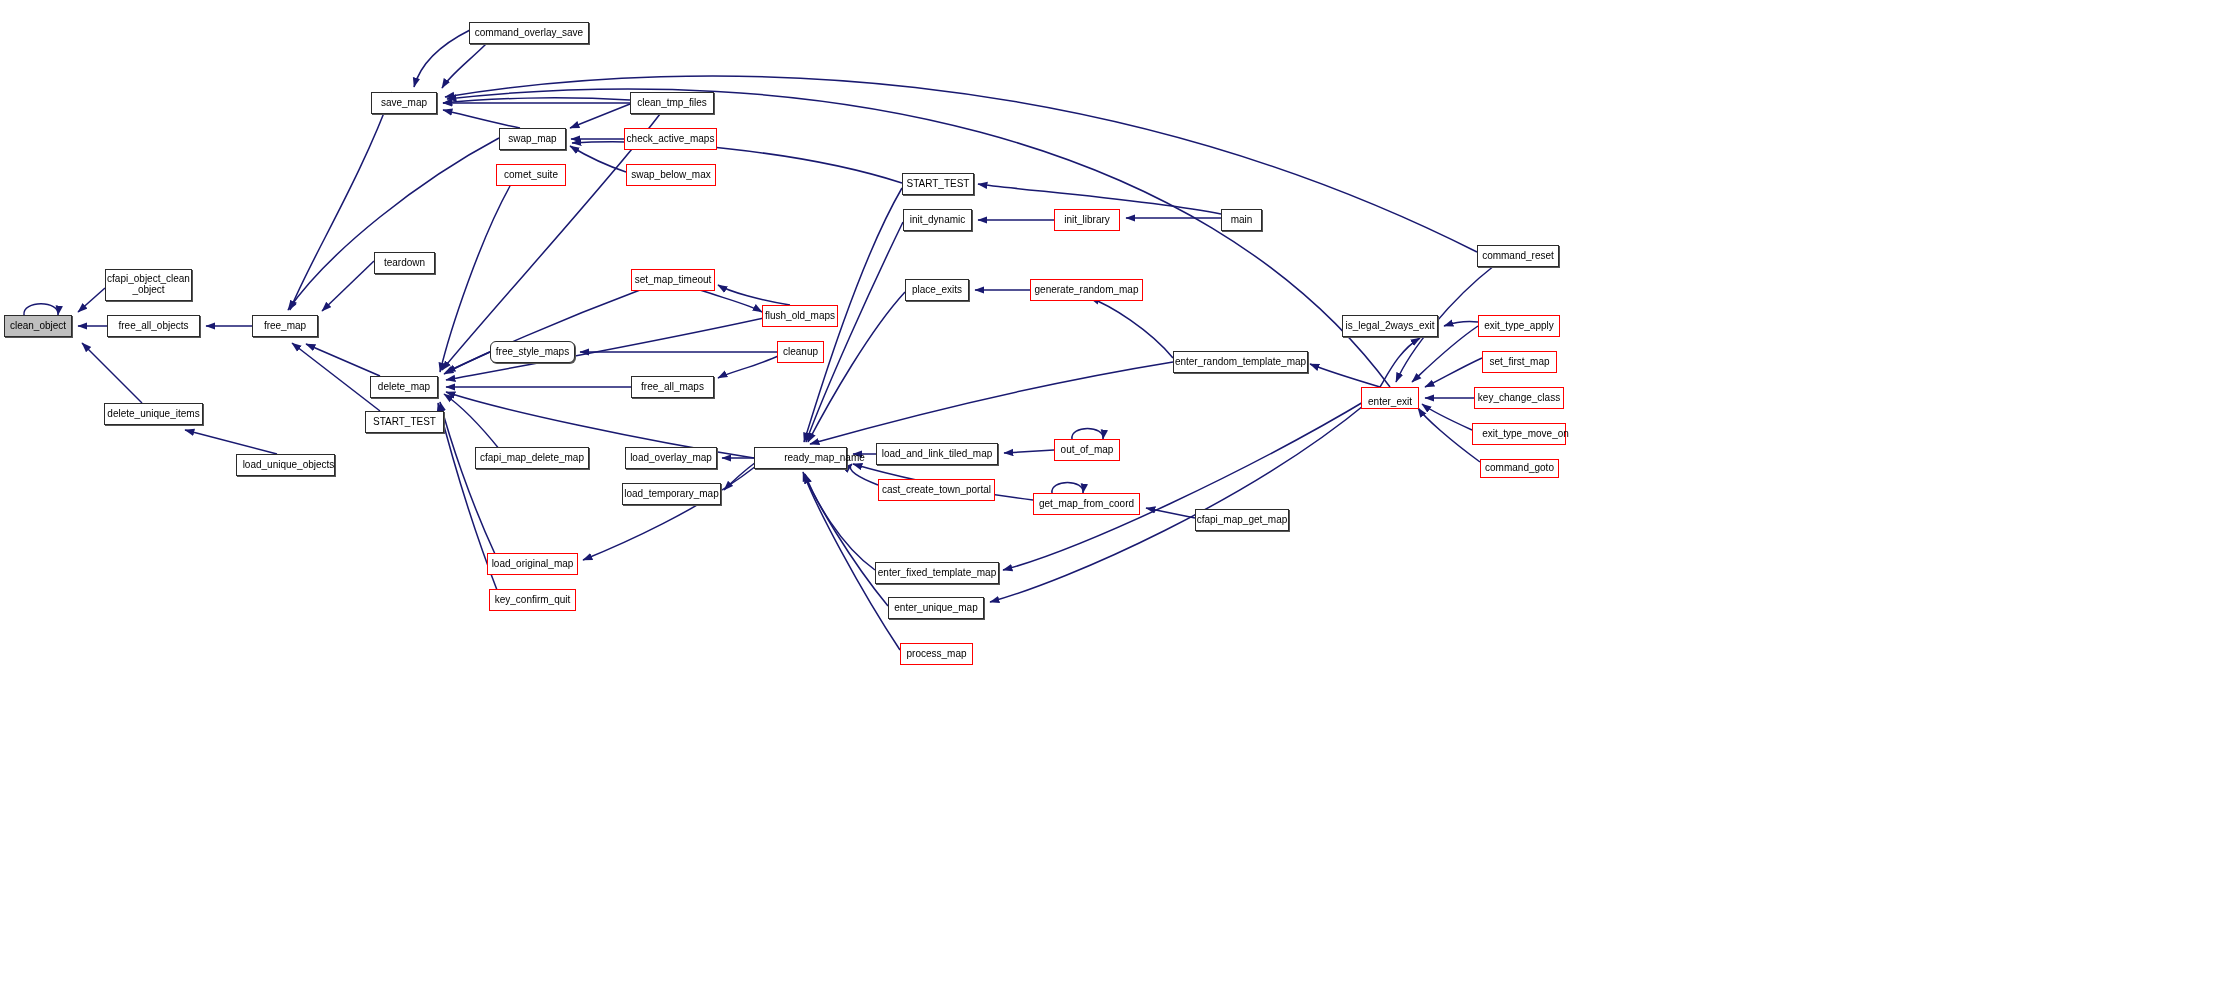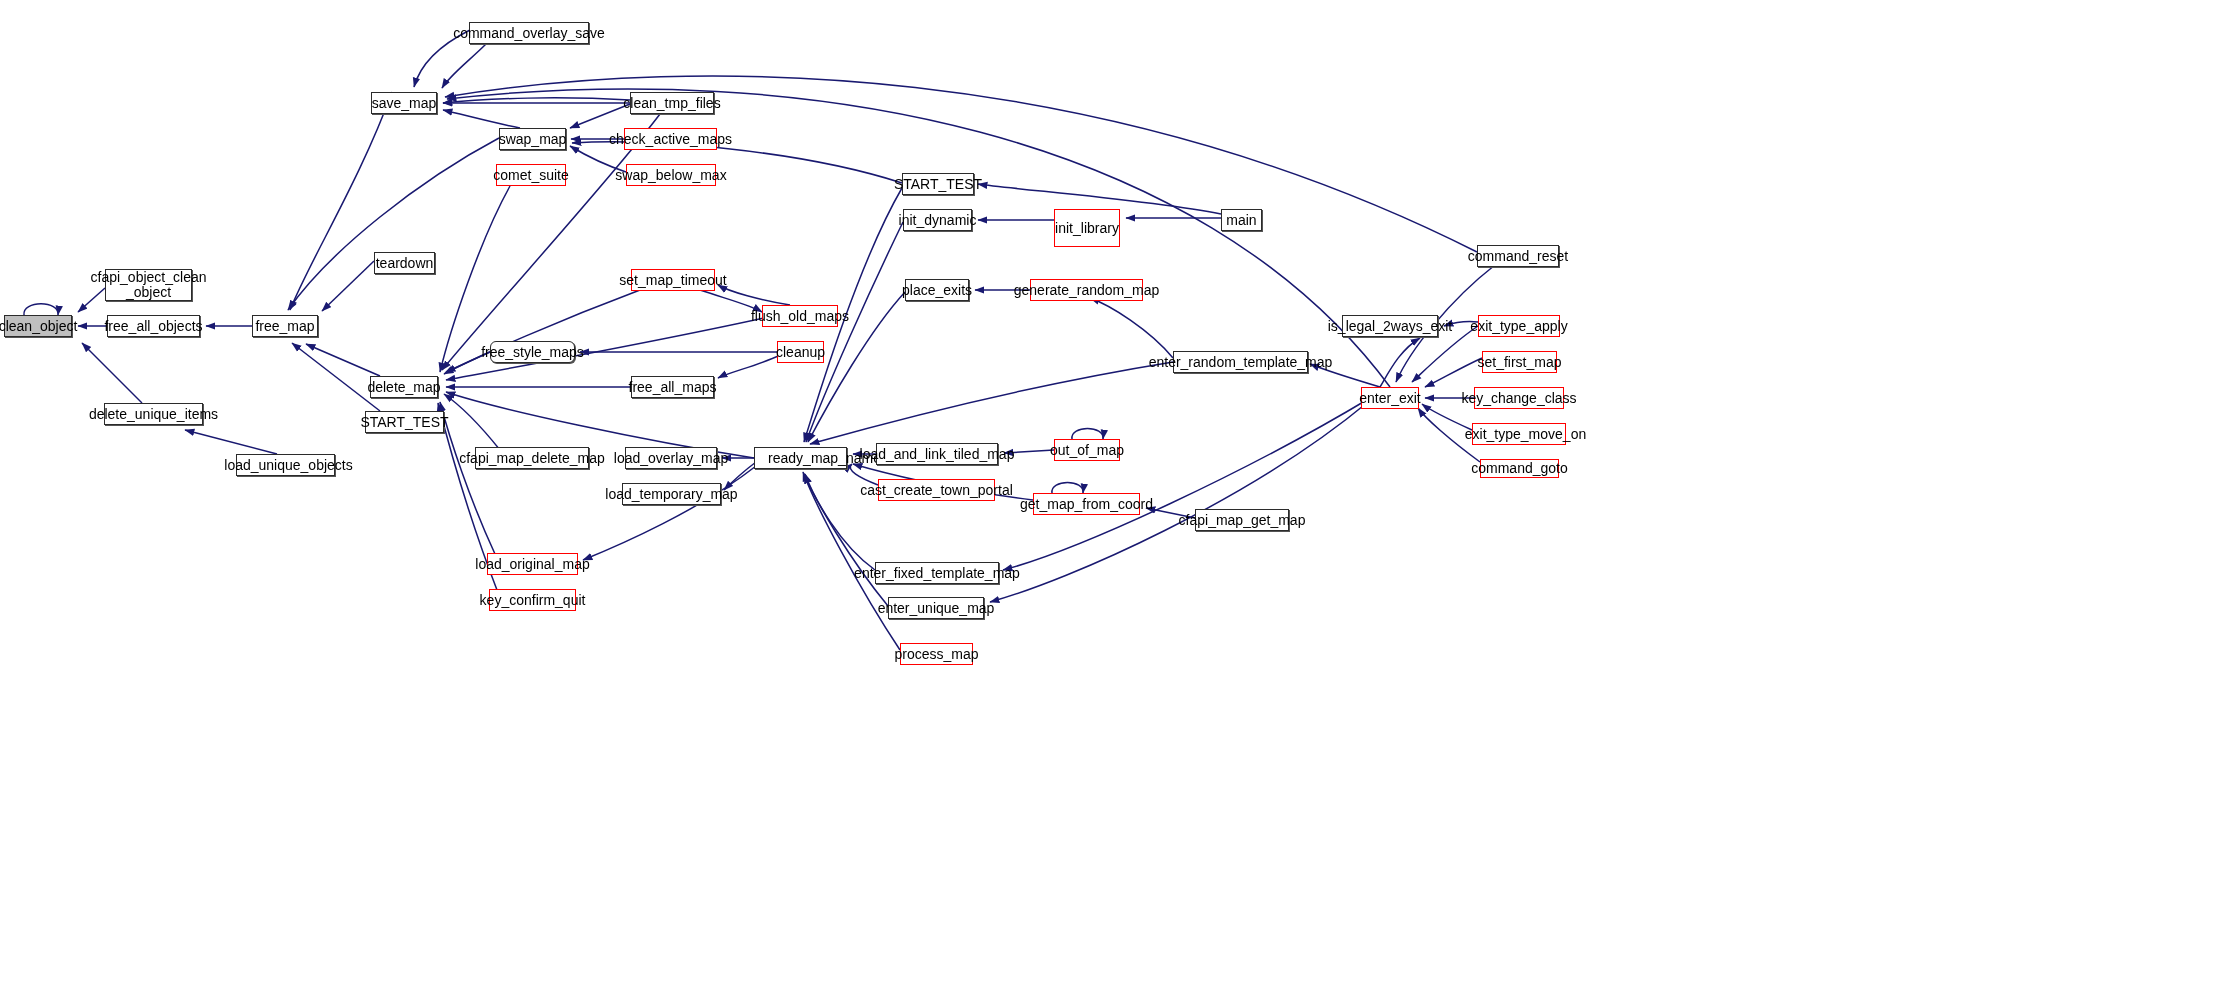--- a/index.html
+++ b/index.html
@@ -25,21 +25,21 @@
     pointer-events: none;
   }
   .node {
     position: absolute;
     box-sizing: border-box;
     display: flex;
     align-items: center;
     justify-content: center;
     text-align: center;
     line-height: 1.06;
-    font-size: 14px;
+    font-size: 10px;
     color: #000000;
     background: #ffffff;
     border: 1px solid #000000;
     white-space: pre;
     letter-spacing: 0px;
     z-index: 5;
   }
   .node.black {
     border: 1px solid #2b2b2b;
     box-shadow: 1px 1px 0 0 #555555;
@@ -187,29 +187,29 @@
   <div class="node red" style="left:777px;top:341px; width:47px;  height:22px;"><span>cleanup</span></div>
   <div class="node black" style="left:754px;top:447px; width:93px;  height:22px;padding-left:48px;"><span>ready_map_name</span></div>
   <div class="node black" style="left:902px;top:173px; width:72px;  height:22px;"><span>START_TEST</span></div>
   <div class="node black" style="left:903px;top:209px; width:69px;  height:22px;"><span>init_dynamic</span></div>
   <div class="node black" style="left:905px;top:279px; width:64px;  height:22px;"><span>place_exits</span></div>
   <div class="node black" style="left:876px;top:443px; width:122px; height:22px;"><span>load_and_link_tiled_map</span></div>
   <div class="node red" style="left:878px;top:479px; width:117px; height:22px;"><span>cast_create_town_portal</span></div>
   <div class="node black" style="left:875px;top:562px; width:124px; height:22px;"><span>enter_fixed_template_map</span></div>
   <div class="node black" style="left:888px;top:597px; width:96px;  height:22px;"><span>enter_unique_map</span></div>
   <div class="node red" style="left:900px;top:643px; width:73px;  height:22px;"><span>process_map</span></div>
-  <div class="node red" style="left:1054px;top:209px;width:66px;  height:38px;"><span>init_library</span></div>
+  <div class="node red" style="left:1054px;top:209px;width:66px;  height:22px;"><span>init_library</span></div>
   <div class="node red" style="left:1030px;top:279px;width:113px; height:22px;"><span>generate_random_map</span></div>
   <div class="node red" style="left:1054px;top:439px;width:66px;  height:22px;"><span>out_of_map</span></div>
   <div class="node red" style="left:1033px;top:493px;width:107px; height:22px;"><span>get_map_from_coord</span></div>
   <div class="node black" style="left:1221px;top:209px;width:41px;  height:22px;"><span>main</span></div>
   <div class="node black" style="left:1173px;top:351px;width:135px; height:22px;"><span>enter_random_template_map</span></div>
   <div class="node black" style="left:1195px;top:509px;width:94px;  height:22px;"><span>cfapi_map_get_map</span></div>
   <div class="node black" style="left:1342px;top:315px;width:96px;  height:22px;"><span>is_legal_2ways_exit</span></div>
-  <div class="node red" style="left:1361px;top:387px;width:58px;  height:22px;"><span>enter_exit</span></div>
+  <div class="node red" style="left:1361px;top:387px;width:58px;  height:22px;align-items:flex-end;"><span>enter_exit</span></div>
   <div class="node black" style="left:1477px;top:245px;width:82px;  height:22px;"><span>command_reset</span></div>
   <div class="node red" style="left:1478px;top:315px;width:82px;  height:22px;"><span>exit_type_apply</span></div>
   <div class="node red" style="left:1482px;top:351px;width:75px;  height:22px;"><span>set_first_map</span></div>
   <div class="node red" style="left:1474px;top:387px;width:90px;  height:22px;"><span>key_change_class</span></div>
   <div class="node red" style="left:1472px;top:423px;width:94px;  height:22px;padding-left:13px;"><span>exit_type_move_on</span></div>
   <div class="node red" style="left:1480px;top:459px;width:79px;  height:19px;"><span>command_goto</span></div>
 
 </div>
 
 </body></html>

